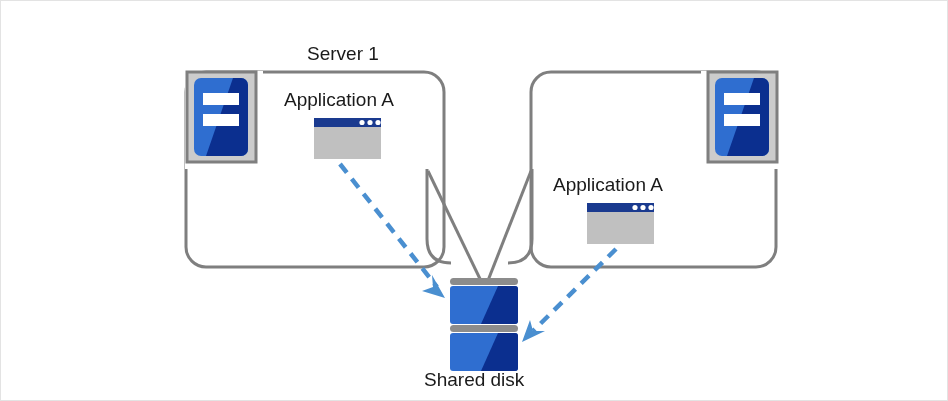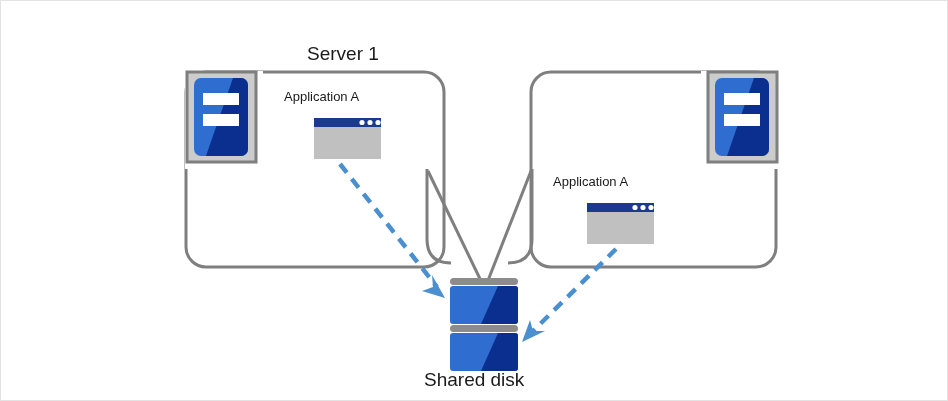--- a/index.html
+++ b/index.html
@@ -30,21 +30,21 @@
     position: absolute;
     color: #1a1a1a;
     white-space: nowrap;
     font-family: "Liberation Sans", sans-serif;
     font-weight: 400;
   }
   .lbl-server {
     font-size: 19px;
   }
   .lbl-app {
-    font-size: 13px;
+    font-size: 19px;
   }
   .lbl-disk {
     font-size: 19px;
   }
   #server1-title { left: 306px; top: 42px; }
   #server2-title { left: 574px; top: 42px; }
   #app-a-1-label { left: 283px; top: 88px; }
   #app-a-2-label { left: 552px; top: 173px; }
   #shared-disk-label { left: 423px; top: 368px; }
 </style>

